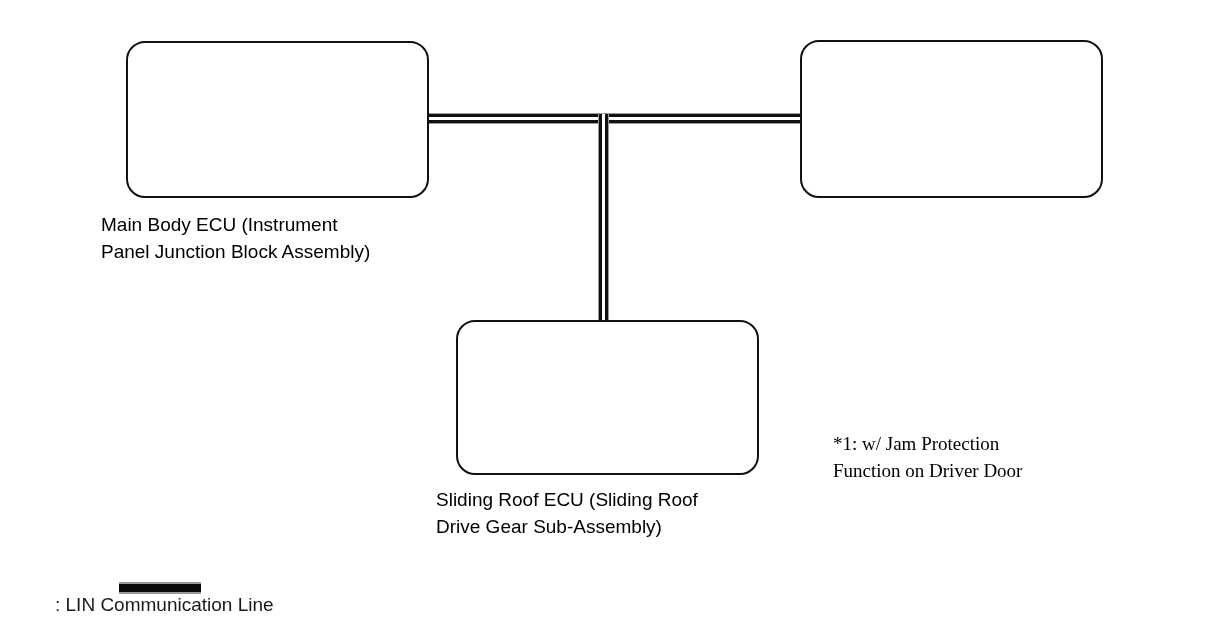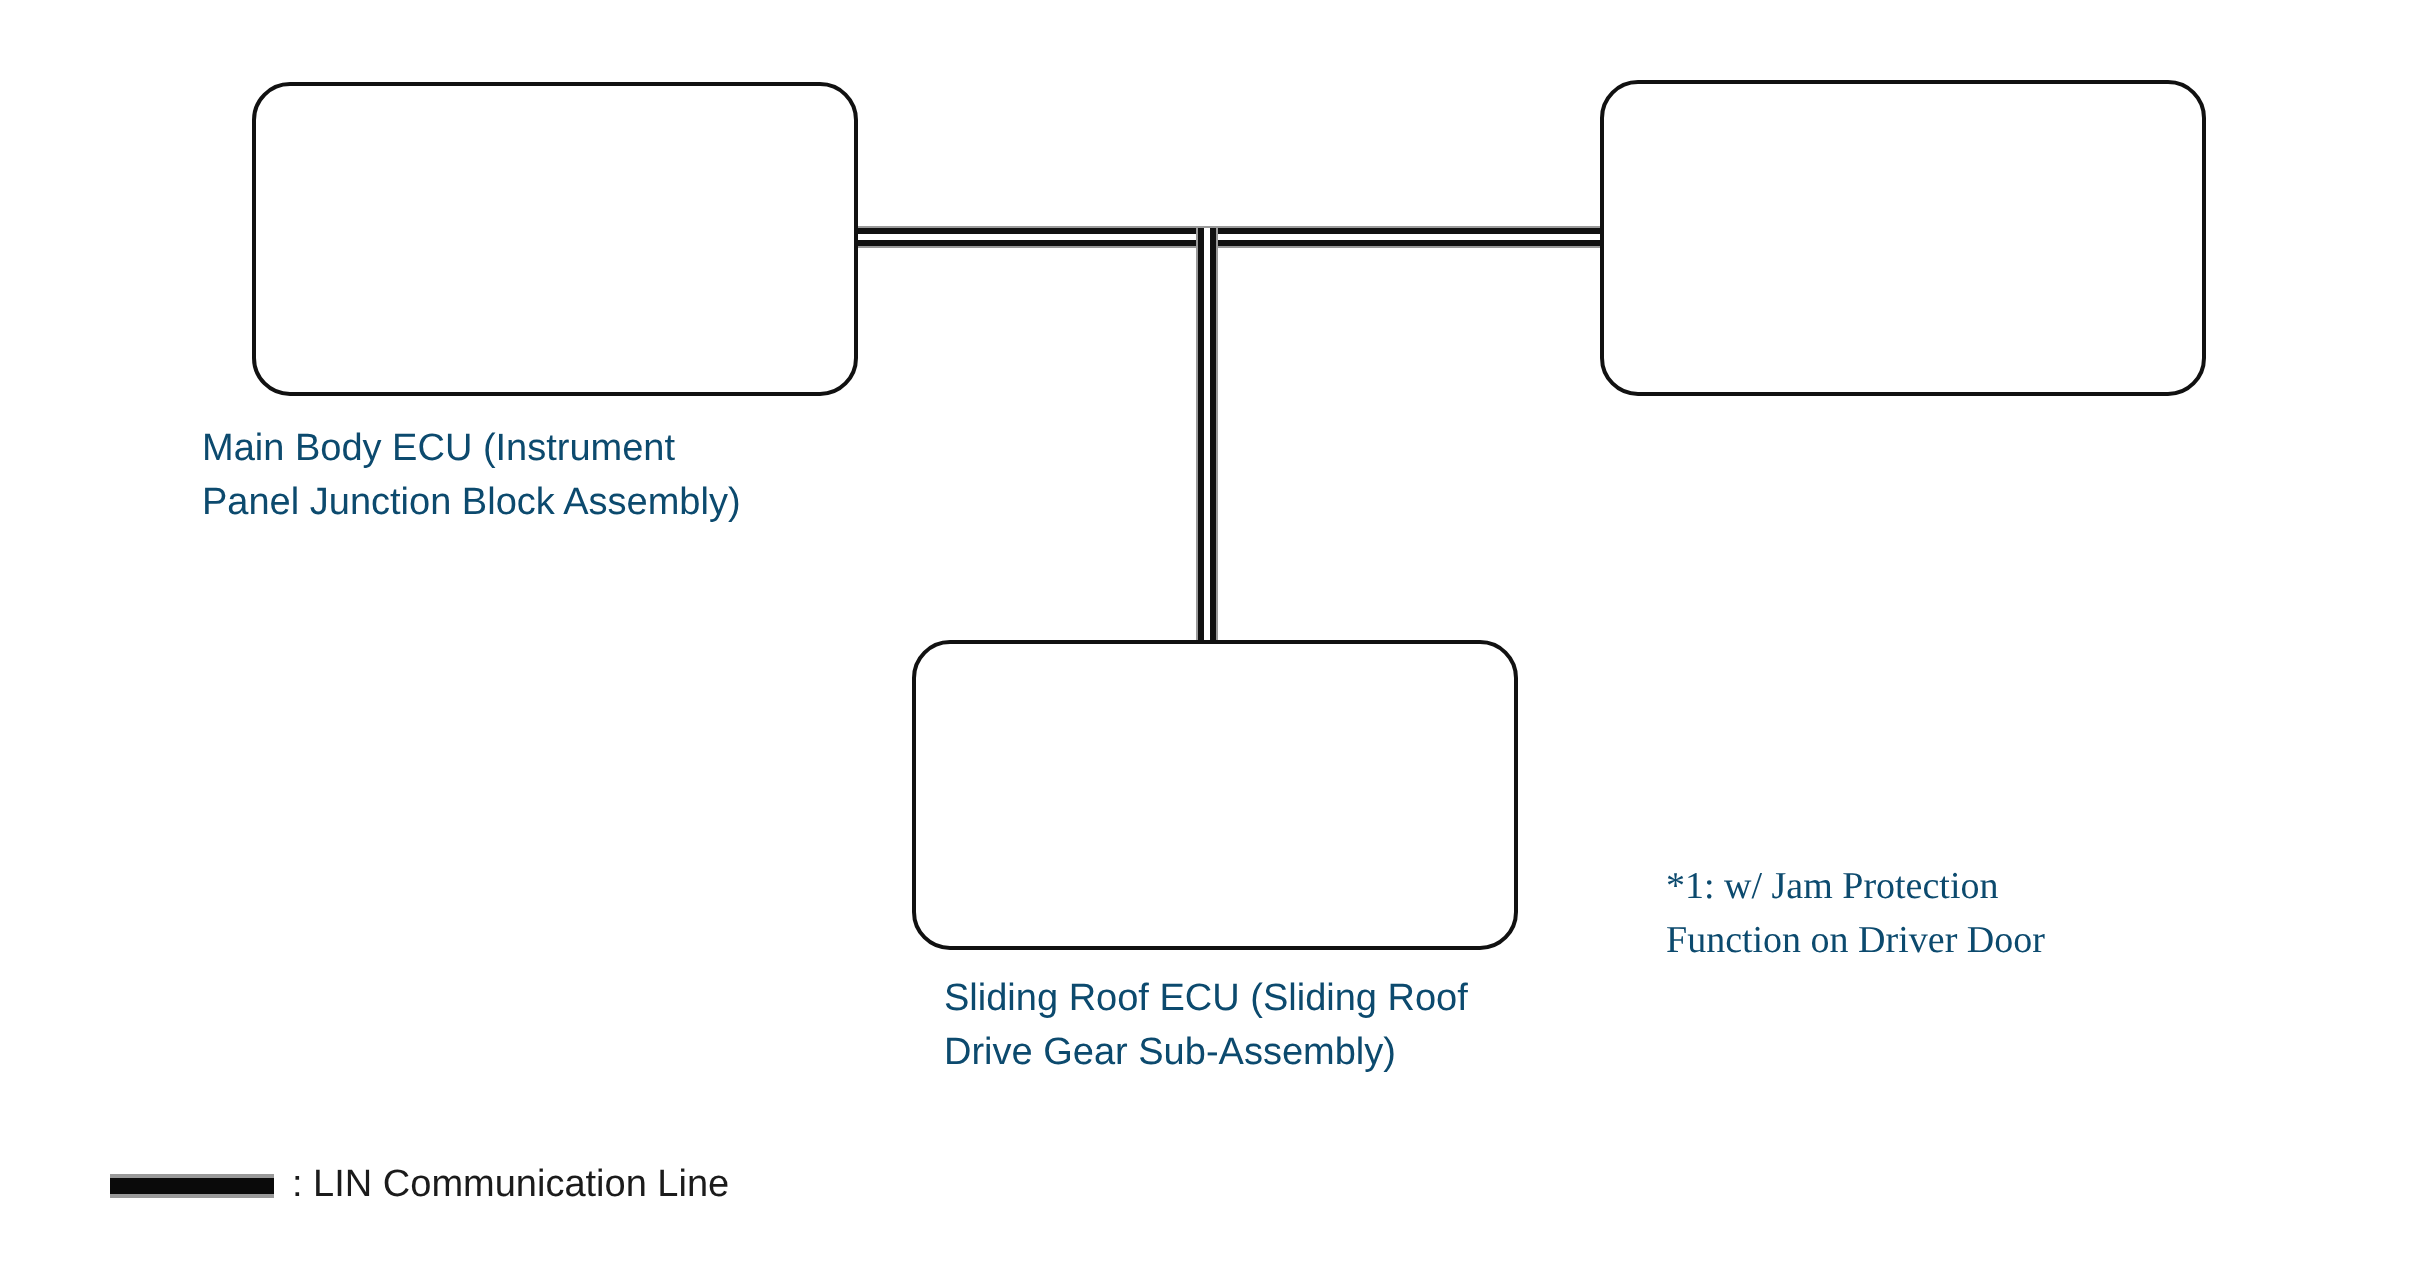--- a/index.html
+++ b/index.html
@@ -50,21 +50,21 @@
     box-shadow: -1px 0 0 0 #9a9a9a, 1px 0 0 0 #9a9a9a;
     z-index: 2;
   }
 
   
   .label {
     position: absolute;
     font-family: "Liberation Sans", sans-serif;
     font-size: 19px;
     line-height: 27px;
-    color: #0c4a6e;
+    color: #000000;
     white-space: pre-line;
     z-index: 4;
   }
 
   
   .legend {
     position: absolute;
     display: flex;
     align-items: center;
     z-index: 4;
@@ -97,24 +97,24 @@
   <div class="ecu-box" style="left:126px; top:41px; width:303px; height:157px;"></div>
 
   <div class="ecu-box" style="left:800px; top:40px; width:303px; height:158px;"></div>
 
   <div class="ecu-box" style="left:456px; top:320px; width:303px; height:155px;"></div>
 
   <div class="label" style="left:101px; top:211px; width:400px;">Main Body ECU (Instrument
 Panel Junction Block Assembly)</div>
 
 
-  <div class="label" style="left:436px; top:486px; width:400px;margin-left:36px;">Sliding Roof ECU (Sliding Roof
+  <div class="label" style="left:436px; top:486px; width:400px;">Sliding Roof ECU (Sliding Roof
 Drive Gear Sub-Assembly)</div>
 
   <div class="label" style="left:833px; top:430px; width:320px;font-family:Liberation Serif, serif;">*1: w/ Jam Protection
 Function on Driver Door</div>
 
-  <div class="legend" style="left:55px; top:582px;">
+  <div class="legend" style="left:55px; top:582px;flex-direction:column;">
     <span class="legend-swatch"></span>
     <span class="legend-text">: LIN Communication Line</span>
   </div>
 
 </div>
 
 </body></html>

